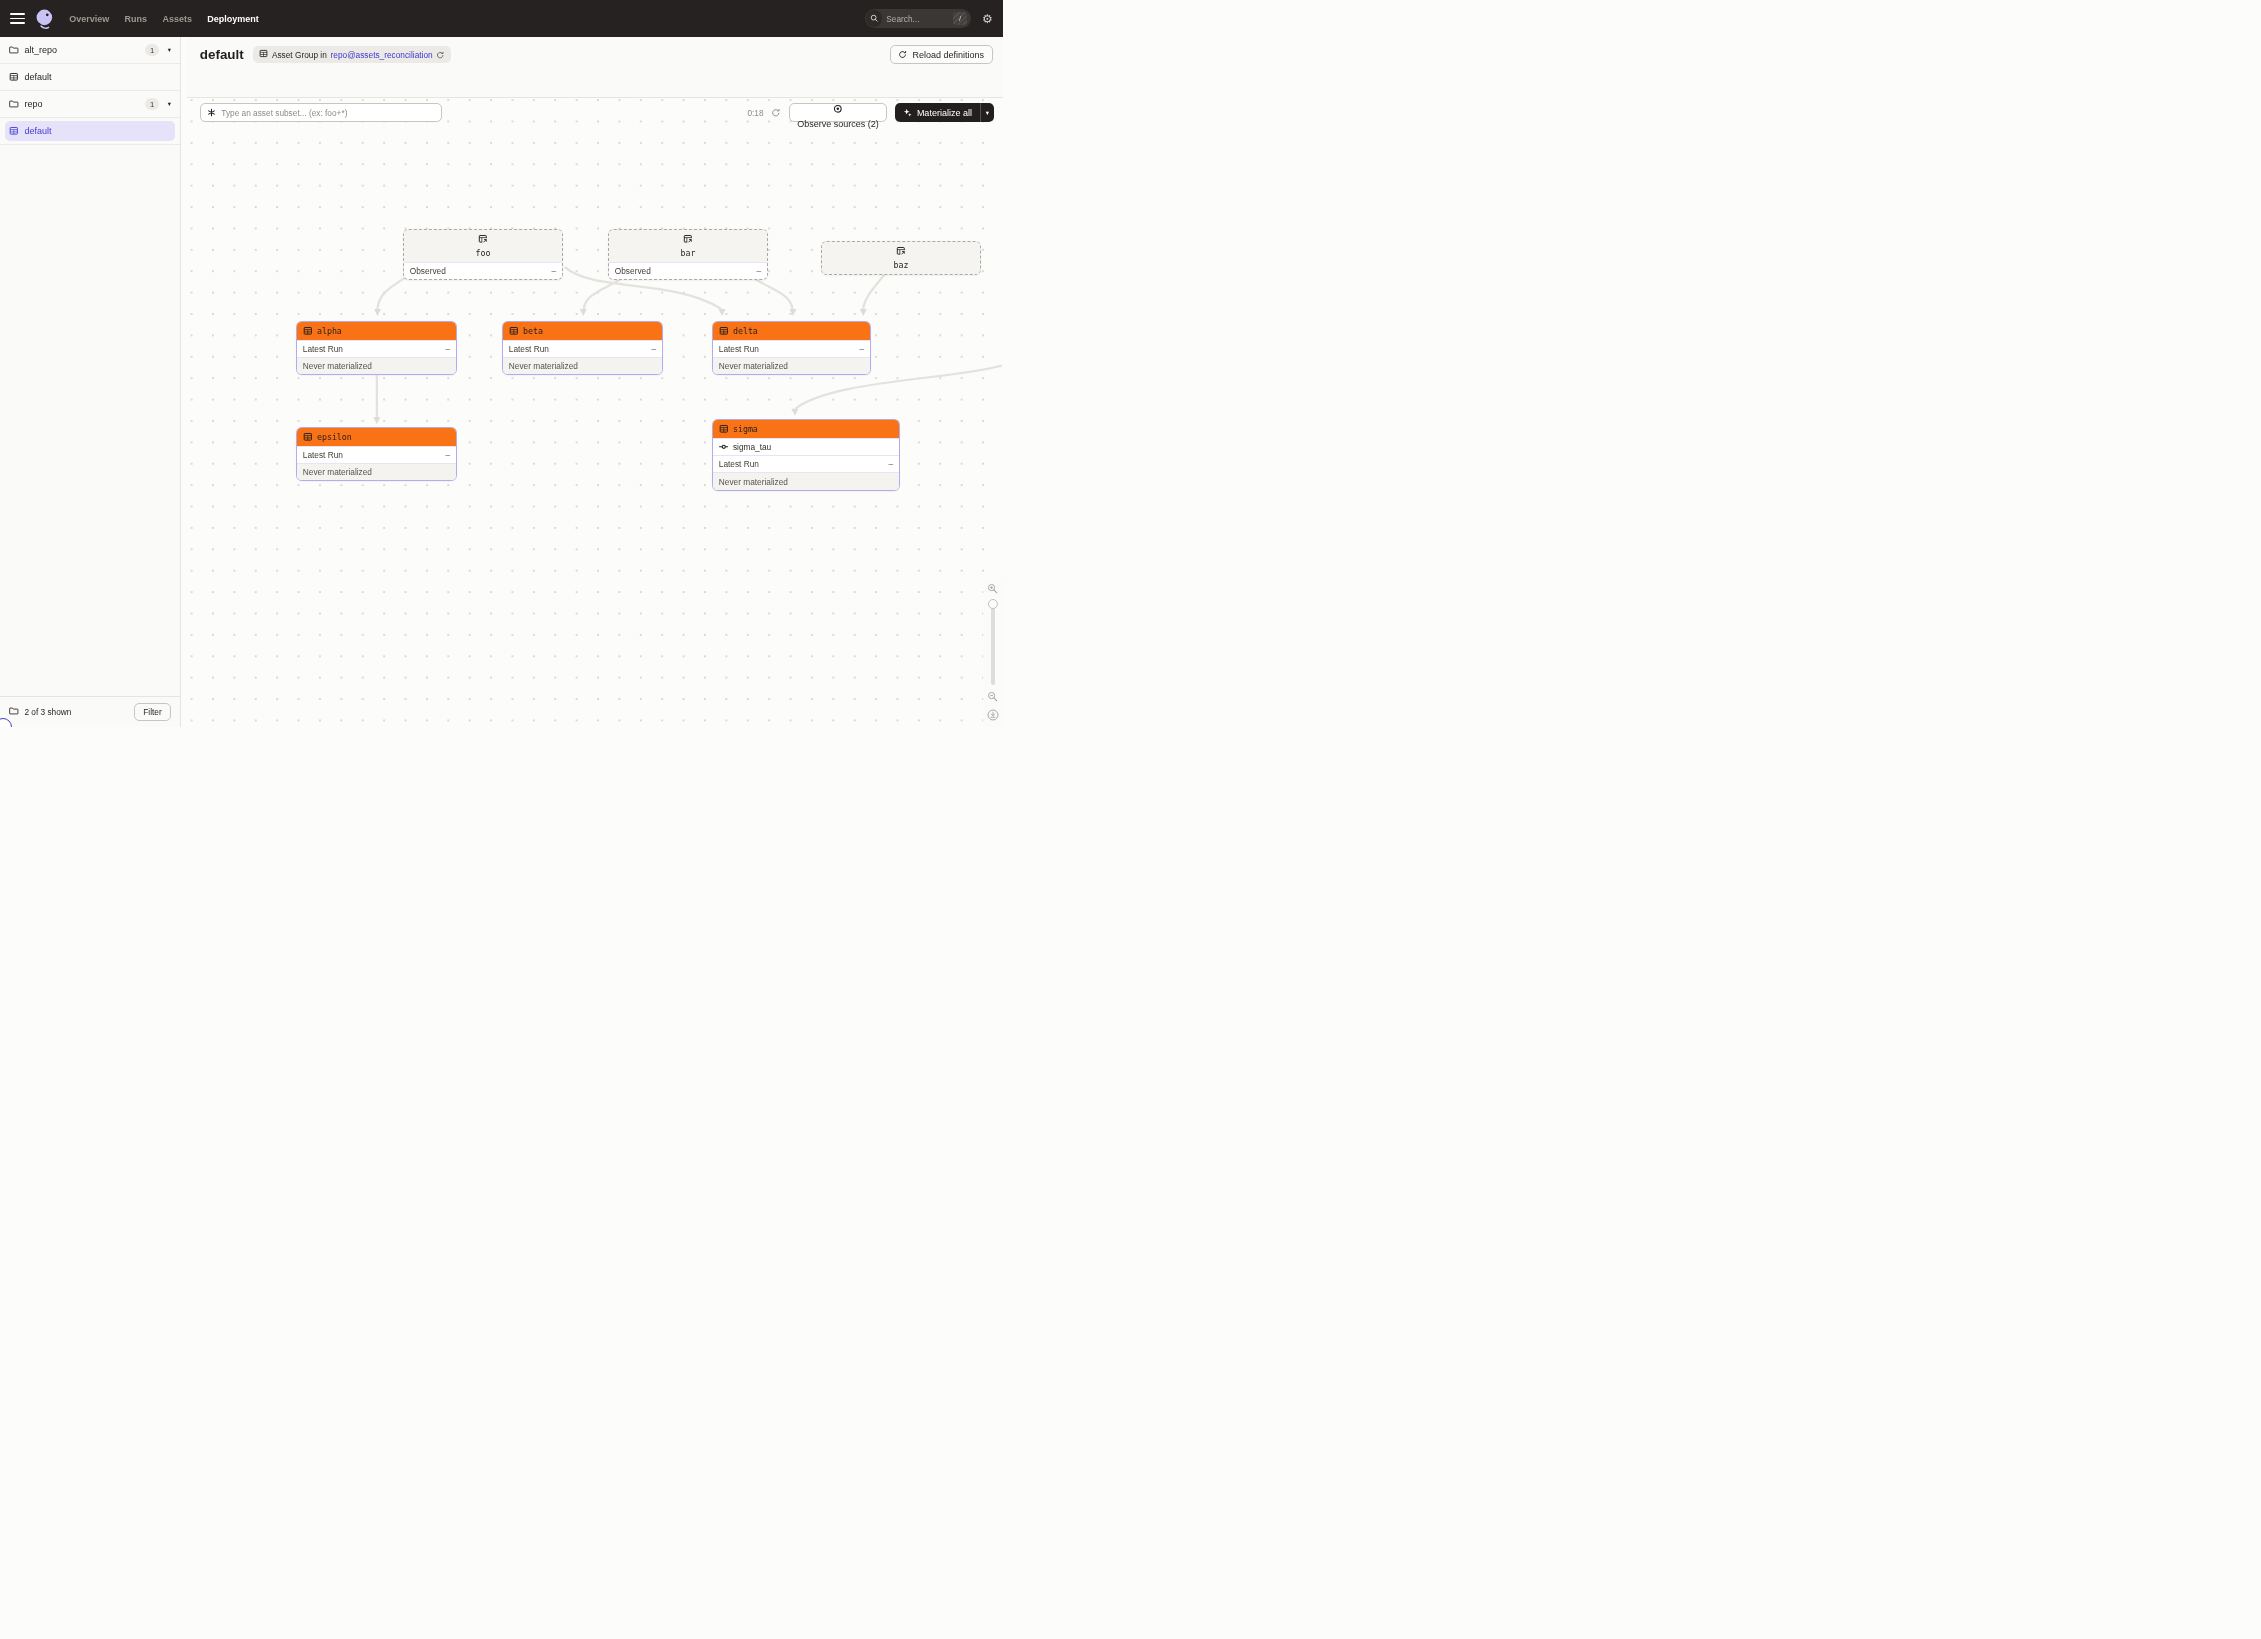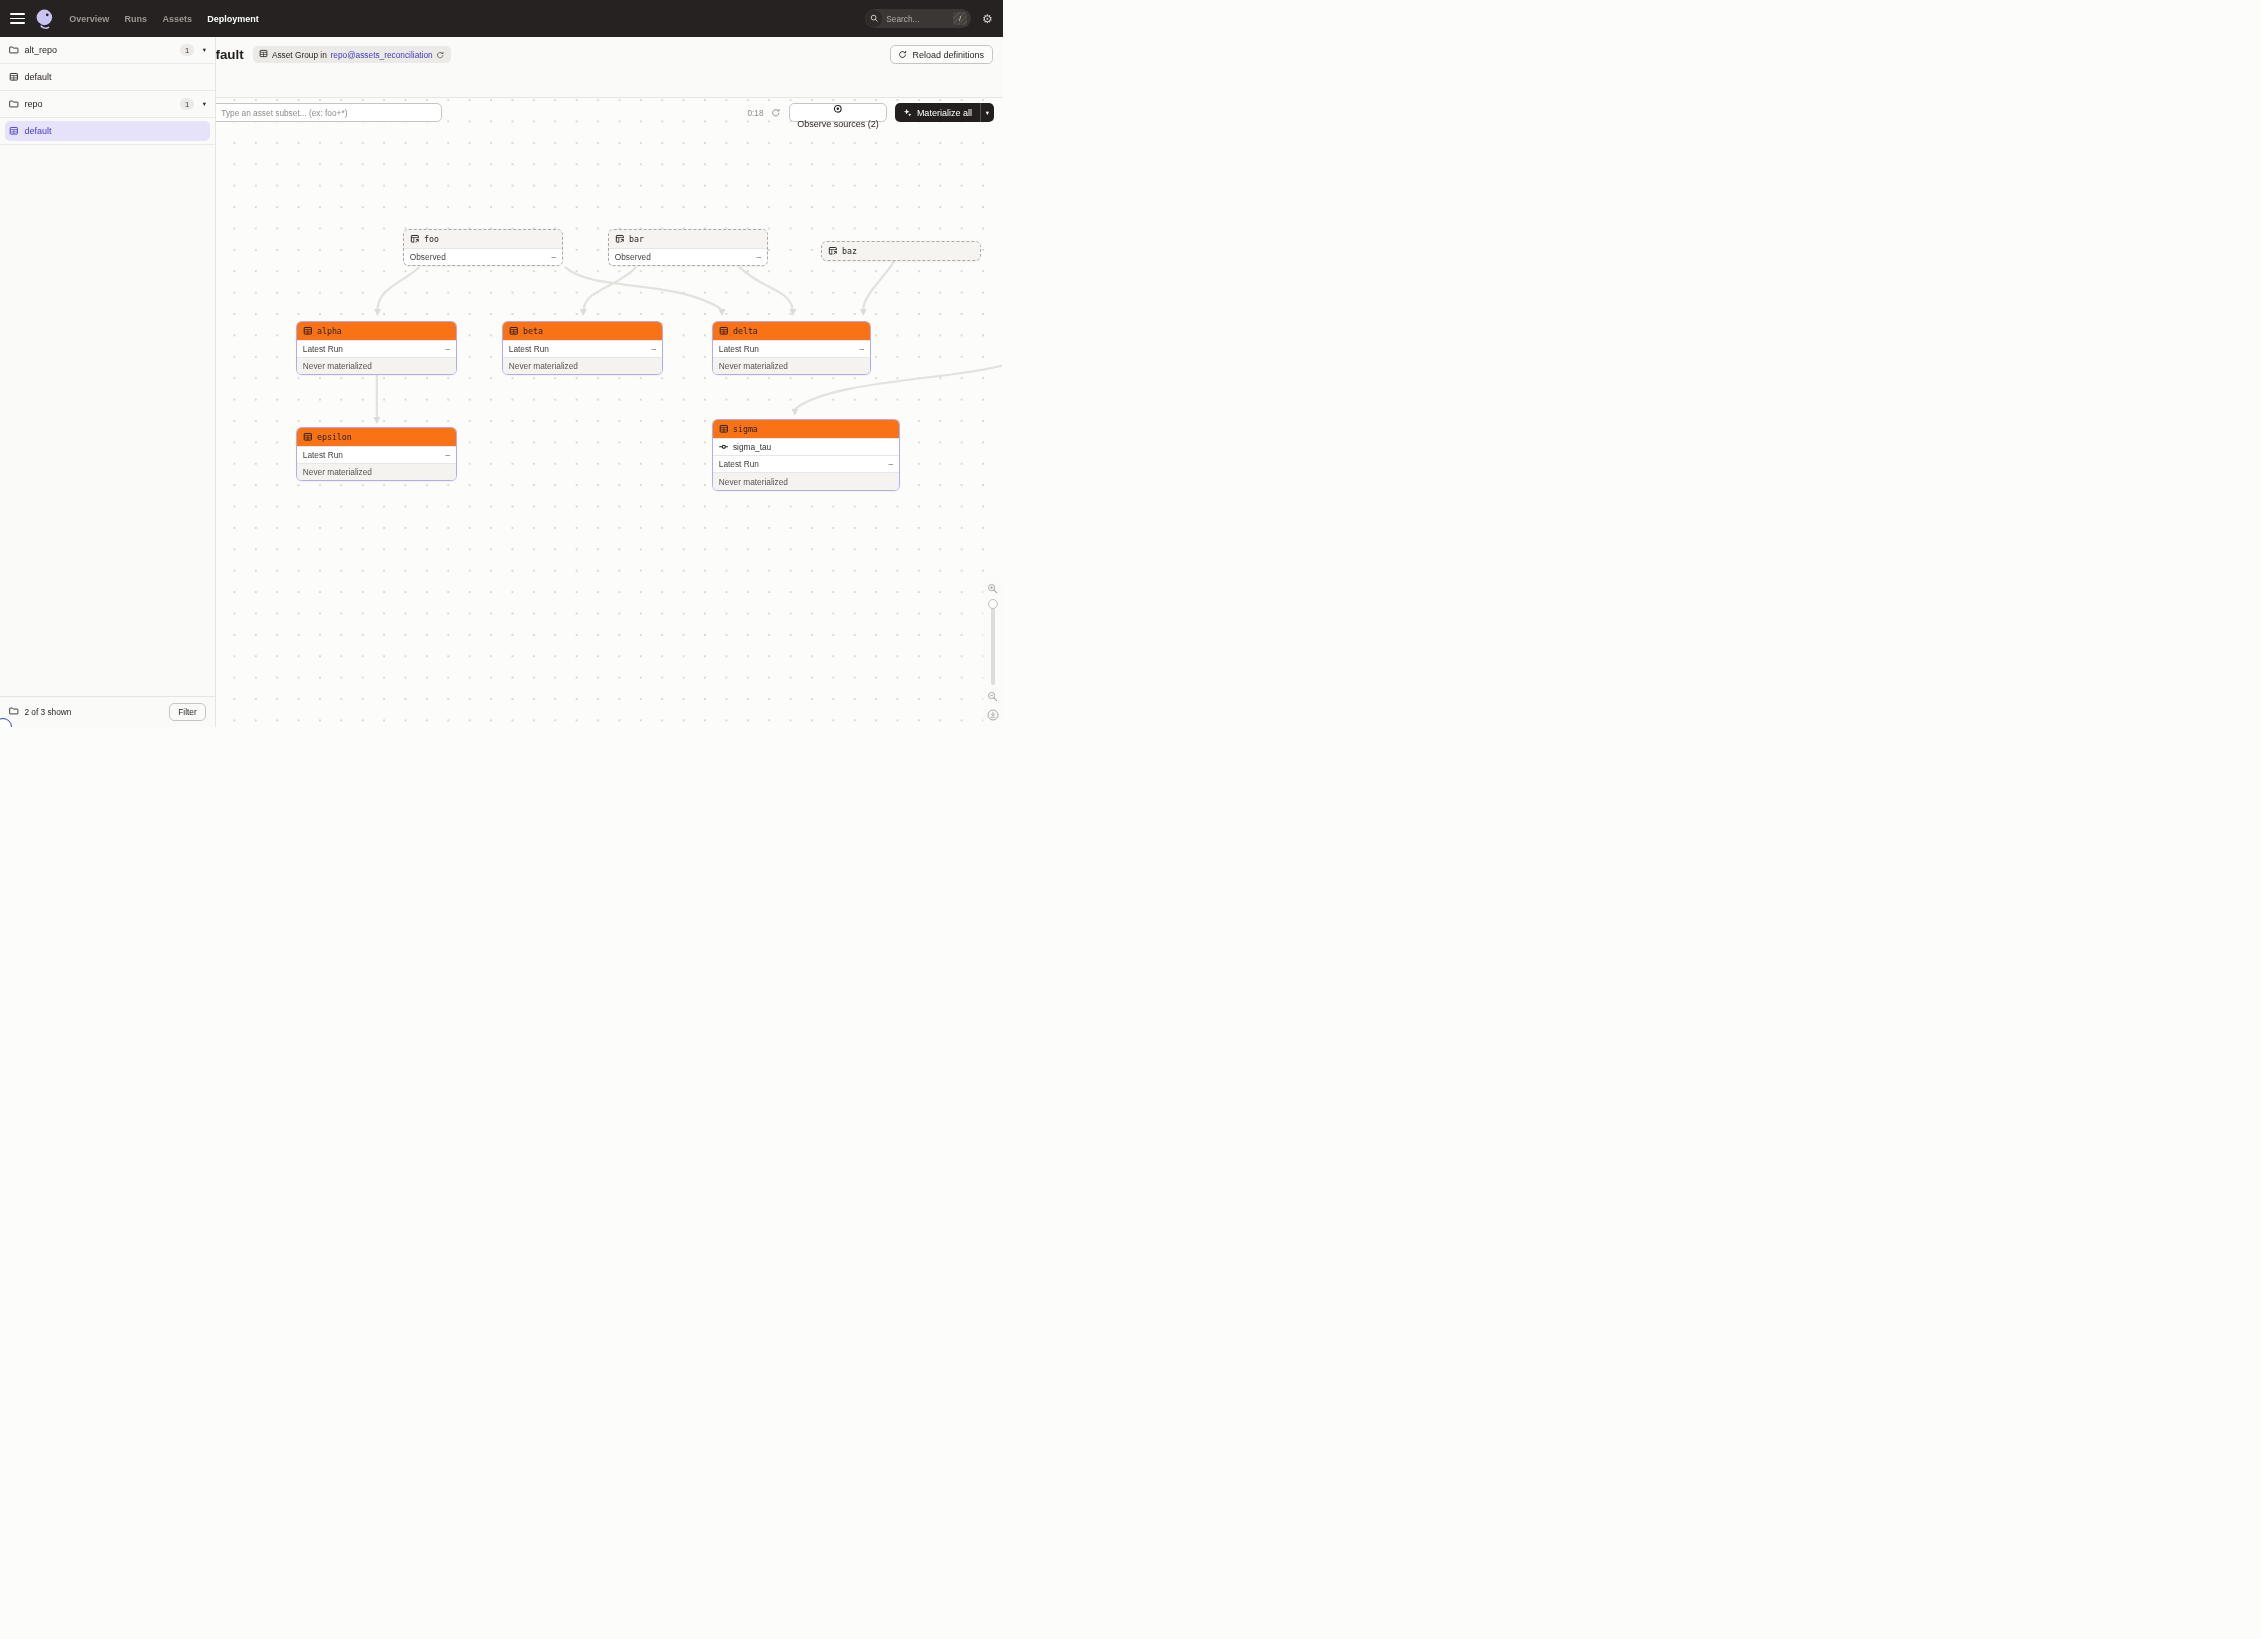--- a/index.html
+++ b/index.html
@@ -19,21 +19,21 @@
   .search-pill { display:flex; align-items:center; width:106px; height:19px; background:#3B3734; border-radius:10.2px; padding:0 3.8px 0 1.3px; cursor:text; }
   .search-icon-circle { width:16.6px; height:16.6px; border-radius:50%; background:#2E2A28; display:flex; align-items:center; justify-content:center; color:#E6E4E1; flex:0 0 auto; }
   .search-pill input { flex:1; min-width:0; background:transparent; border:none; outline:none; color:#E6E4E1; font-size:8.3px; padding:0 3.8px; font-family:"Liberation Sans",sans-serif; }
   .search-pill input::placeholder { color:#B2AFAA; }
   .slash-badge { width:13.4px; height:13.4px; border-radius:3.2px; flex:0 0 auto;
      background:repeating-linear-gradient(135deg,#514D49 0 1.9px,#443F3C 1.9px 3.8px);
      color:#D9D7D3; font-size:7.7px; display:flex; align-items:center; justify-content:center; }
   .gear { color:#D3D1CD; cursor:pointer; display:flex; }
 
   
-  .sidebar { position:absolute; top:37px; left:0; width:216px; bottom:0; background:#FAFAF9; border-right:0.6px solid #E7E5E2; z-index:20; }
+  .sidebar { position:absolute; top:37px; left:0; width:181px; bottom:0; background:#FAFAF9; border-right:0.6px solid #E7E5E2; z-index:20; }
   .side-item { height:27px; display:flex; align-items:center; gap:5.8px; padding:0 9px; border-bottom:0.6px solid #ECEAE7; font-size:9px; cursor:pointer; position:relative; }
   .side-item .lbl { flex:0 0 auto; }
   .side-item .spacer { flex:1; }
   .count-badge { background:#ECEAE6; border-radius:5.8px; font-size:7.7px; padding:1.3px 5.1px; color:#3F3C38; }
   .caret { font-size:6.4px; color:#231F1E; margin-left:2.6px; cursor:pointer; }
   .side-item.selected { border-bottom:0.6px solid #ECEAE7; }
   .side-item.selected::before { content:""; position:absolute; inset:2.6px 5.1px; background:#E5E2FA; border-radius:5.1px; }
   .side-item.selected > * { position:relative; color:#443CD3; }
   .side-item .icon { display:flex; color:#231F1E; }
   .side-item.selected .icon { color:#443CD3; }
@@ -76,21 +76,21 @@
 
   .edges-svg { position:absolute; inset:0; z-index:1; }
   .edge-path { fill:none; stroke:#E4E2DD; stroke-width:3.5; stroke-linecap:round; }
   .edge-arrow { fill:#DEDCD7; }
 
   .node { position:absolute; border-radius:5.8px; background:#fff; z-index:5; cursor:pointer; box-shadow:0 0.6px 1.3px rgba(35,31,30,.05); }
   .node.source { border:1.3px dashed #ACA9A4; background:#F5F4F1; }
   .node.asset  { border:1.3px solid #B3ABEC; }
   .node-header { display:flex; align-items:center; gap:4.5px; padding:3.8px 5.8px; border-radius:4.5px 4.5px 0 0; }
   .node.asset .node-header { background:#f97316; }
-  .node.source .node-header { background:#F5F4F1; }
+  .node.source .node-header { background:#F5F4F1;flex-direction:column; }
   .node.headeronly .node-header { border-radius:4.5px; }
   .node-header .icon { display:flex; color:#231F1E; }
   .node-name { font-family:"DejaVu Sans Mono", monospace; font-size:8.3px; color:#231F1E; }
   .node-row { display:flex; align-items:center; justify-content:space-between; padding:3.2px 5.8px; font-size:8.3px; background:#FFFFFF; border-top:0.6px solid #E7E5F2; color:#44403C; }
   .node-row .val { color:#6E6A65; }
   .node-row.muted { background:#F4F3F0; color:#56534E; border-radius:0 0 4.5px 4.5px; }
   .node-row.last:not(.muted) { border-radius:0 0 4.5px 4.5px; }
   .node-row.check { justify-content:flex-start; gap:4.5px; color:#33302C; }
   .node-row.check .icon { display:flex; color:#231F1E; }
 

